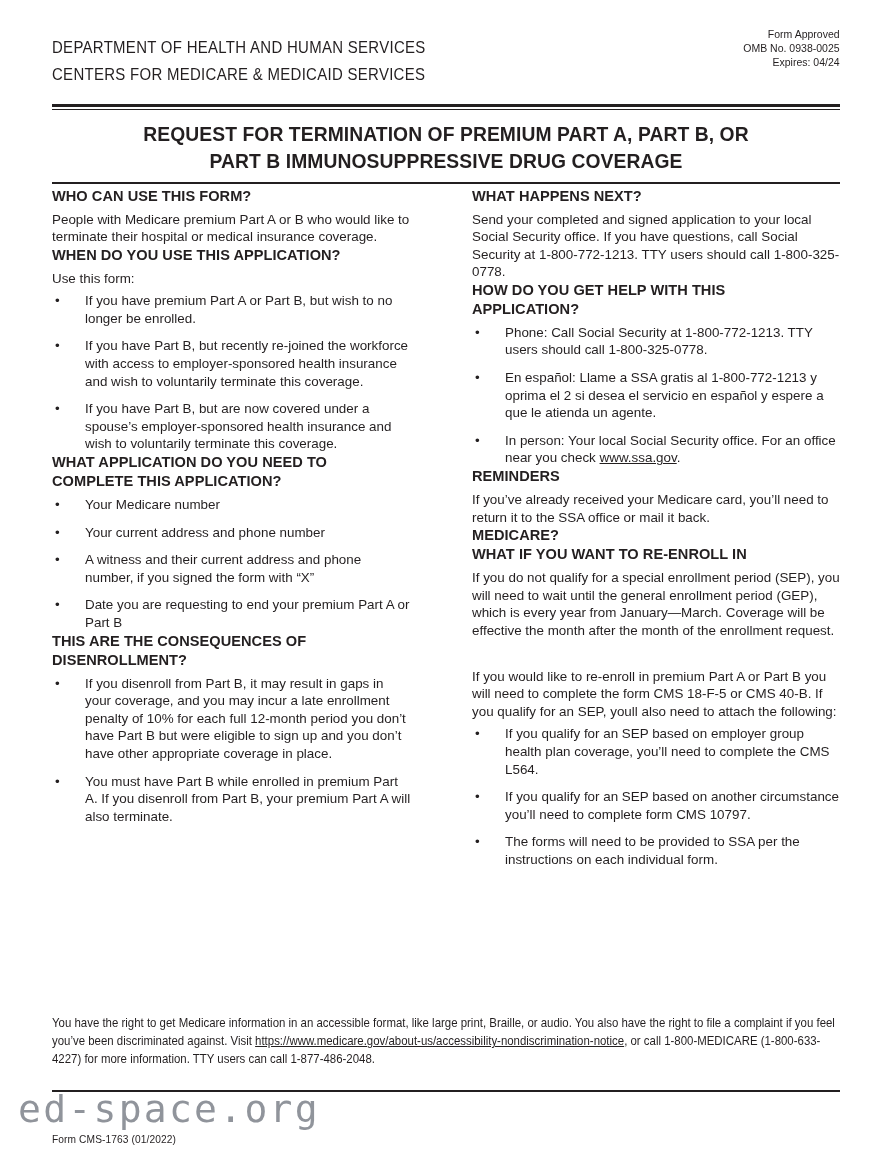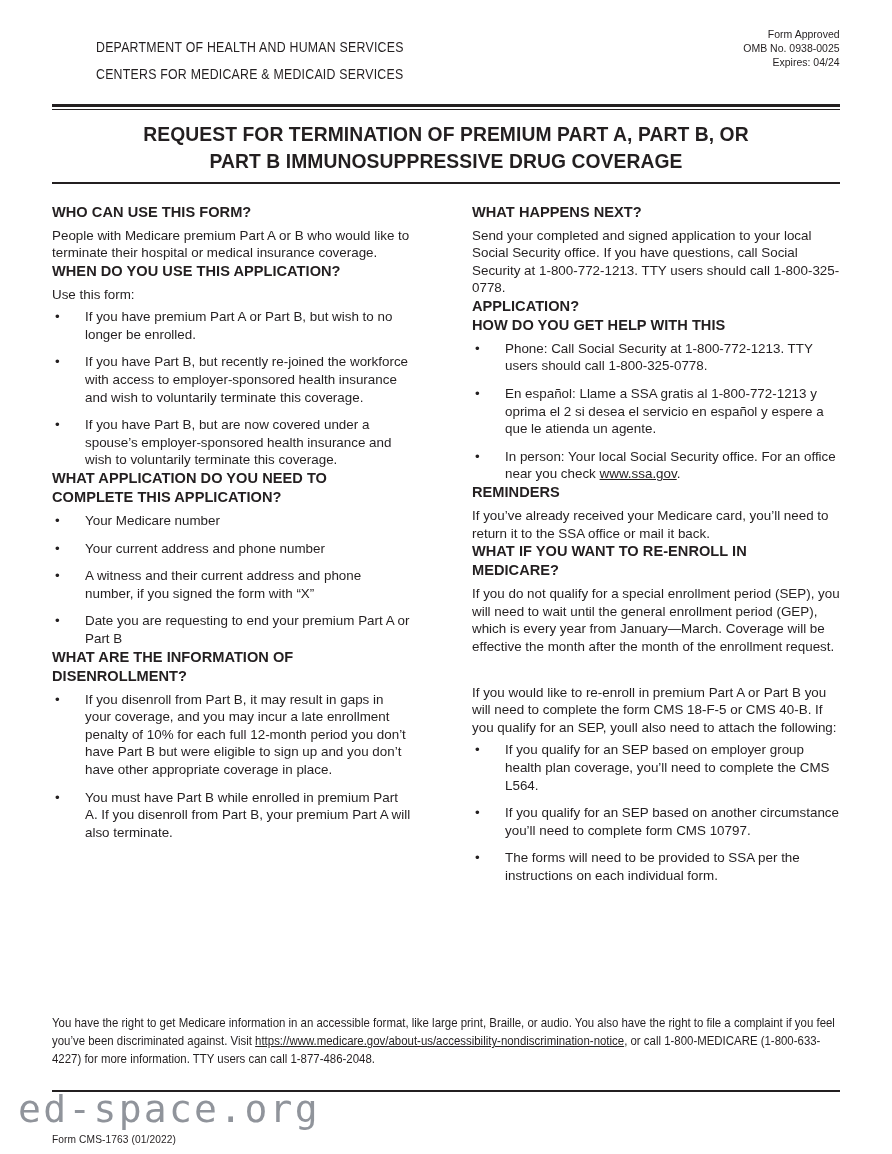--- a/index.html
+++ b/index.html
@@ -28,26 +28,25 @@
 
   
   .hdr {
     display: flex;
     justify-content: space-between;
     align-items: flex-start;
     padding-top: 27px;
   }
   .hdr-left {
     font-family: "Liberation Sans Narrow", "Liberation Sans", sans-serif;
-    font-size: 14px;
+    font-size: 17px;
     line-height: 13.5px;
     letter-spacing: 0.02em;
     color: #231f20;
     white-space: pre-line;
-    margin-left: 44px;
   }
   .hdr-left div { transform: scaleX(0.88); transform-origin: left center; }
   .hdr-right {
     text-align: right;
     font-family: "Liberation Sans", sans-serif;
     font-size: 11.3px;
     line-height: 14.2px;
     color: #231f20;
     margin-left: 21px;
   }
@@ -83,21 +82,21 @@
     letter-spacing: 0.004em;
     padding-top: 11px;
     color: #231f20;
   }
   .title .tline { display: block; }
 
   
   .cols {
     display: flex;
     gap: 0;
-    padding-top: 19px;
+    padding-top: 3px;
   }
   .col {
     width: 50%;
     box-sizing: border-box;
   }
   .col-left  { padding-right: 34px; }
   .col-right { padding-left: 26px; }
 
   h2.sec {
     font-weight: bold;
@@ -248,21 +247,21 @@
             <span class="dot">•</span>
             <span>A witness and their current address and phone number, if you signed the form with “X”</span>
           </li>
           <li>
             <span class="dot">•</span>
             <span>Date you are requesting to end your  premium Part A or Part B</span>
           </li>
         </ul>
 
         <h2 class="sec sec-gap">
-          <span style="display:block">WHAT ARE THE INFORMATION OF</span>
+          <span style="display:block">THIS ARE THE CONSEQUENCES OF</span>
           <span style="display:block">DISENROLLMENT?</span>
         </h2>
         <ul class="bul tight">
           <li>
             <span class="dot">•</span>
             <span>If you disenroll from Part B, it may result in gaps in your coverage, and you may incur a late enrollment penalty of 10% for each full 12-month period you don’t have Part B but were eligible to sign up and you don’t have other appropriate coverage in place.</span>
           </li>
           <li>
             <span class="dot">•</span>
             <span>You must have Part B while enrolled in premium Part A. If you disenroll from Part B, your premium Part A will also terminate.</span>
@@ -270,44 +269,44 @@
         </ul>
 
       </div>
 
       <div class="col col-right">
 
         <h2 class="sec">WHAT HAPPENS NEXT?</h2>
         <p class="body">Send your completed and signed application to your local Social Security office. If you have questions, call Social Security at 1-800-772-1213. TTY users should call 1-800-325-0778.</p>
 
         <h2 class="sec sec-gap">
+          <span style="display:block">HOW DO YOU GET HELP WITH THIS</span>
           <span style="display:block">APPLICATION?</span>
-          <span style="display:block">HOW DO YOU GET HELP WITH THIS</span>
         </h2>
         <ul class="bul tight">
           <li>
             <span class="dot">•</span>
             <span>Phone: Call Social Security at 1-800-772-1213. TTY users should call 1-800-325-0778.</span>
           </li>
           <li>
             <span class="dot">•</span>
             <span>En español: Llame a SSA gratis al 1-800-772-1213 y oprima el 2 si desea el servicio en español y espere a que le atienda un agente.</span>
           </li>
           <li>
             <span class="dot">•</span>
             <span>In person: Your local Social Security office. For an office near you check </span><a class="u" href="#" style="color:#231f20">www.ssa.gov</a><span>.</span>
           </li>
         </ul>
 
         <h2 class="sec sec-gap">REMINDERS</h2>
         <p class="body">If you’ve already received your Medicare card, you’ll need to return it to the SSA office or mail it back.</p>
 
         <h2 class="sec sec-gap-sm">
+          <span style="display:block">MEDICARE?</span>
           <span style="display:block">WHAT IF YOU WANT TO RE-ENROLL IN</span>
-          <span style="display:block">MEDICARE?</span>
         </h2>
         <p class="body">If you do not qualify for a special enrollment period (SEP), you will need to wait until the general enrollment period (GEP), which is every year from January—March. Coverage will be effective the month after the month of the enrollment request.</p>
         <p class="body">If you would like to re-enroll in premium Part A or Part B you will need to complete the form CMS 18-F-5 or CMS 40-B. If you qualify for an SEP, youll also need to attach the following:</p>
         <ul class="bul tight">
           <li>
             <span class="dot">•</span>
             <span>If you qualify for an SEP based on employer group health plan coverage, you’ll need to complete the CMS L564.</span>
           </li>
           <li>
             <span class="dot">•</span>

